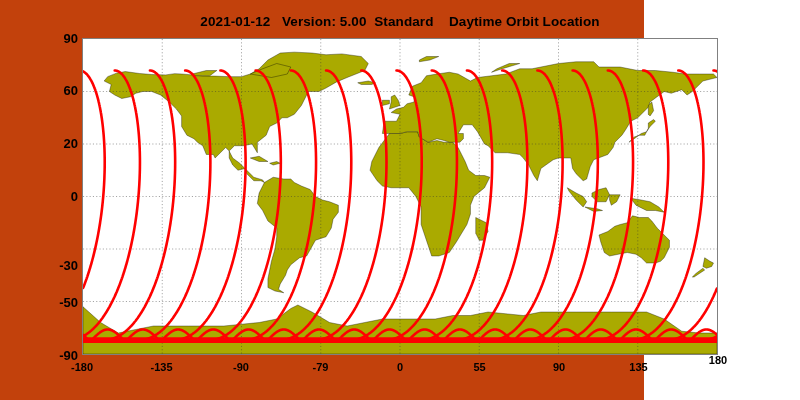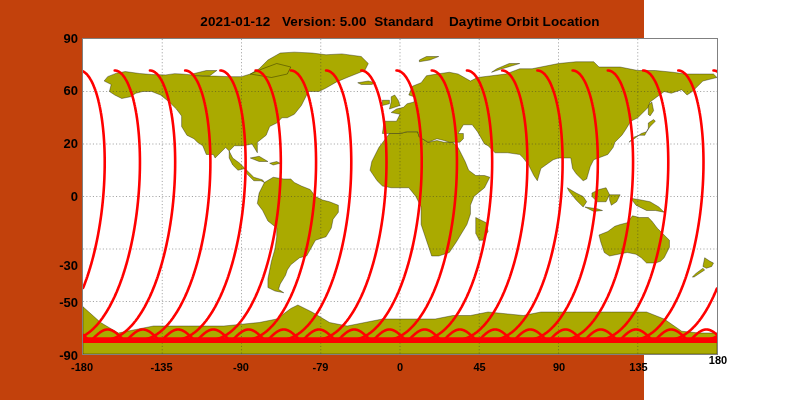--- a/index.html
+++ b/index.html
@@ -139,19 +139,19 @@
       <div class="ytick-label" style="top: 242.833px; margin-top: 16px;">-30</div>
       <div class="ytick-label" style="top: 295.667px;">-50</div>
       <div class="ytick-label" style="top: 348.5px;">-90</div>
     </div>
   <div id="xlabels">
       <div class="xtick-label" style="left: 52px; top: 361px;">-180</div>
       <div class="xtick-label" style="left: 131.5px; top: 361px;">-135</div>
       <div class="xtick-label" style="left: 211px; top: 361px;">-90</div>
       <div class="xtick-label" style="left: 290.5px; top: 361px;">-79</div>
       <div class="xtick-label" style="left: 370px; top: 361px;">0</div>
-      <div class="xtick-label" style="left: 449.5px; top: 361px;">45</div>
+      <div class="xtick-label" style="left: 449.5px; top: 361px;">55</div>
       <div class="xtick-label" style="left: 529px; top: 361px;">90</div>
       <div class="xtick-label" style="left: 608.5px; top: 361px;">135</div>
       <div class="xtick-label" style="left: 688px; top: 354px;">180</div>
     </div>
 
 </div>
 
 </body></html>

